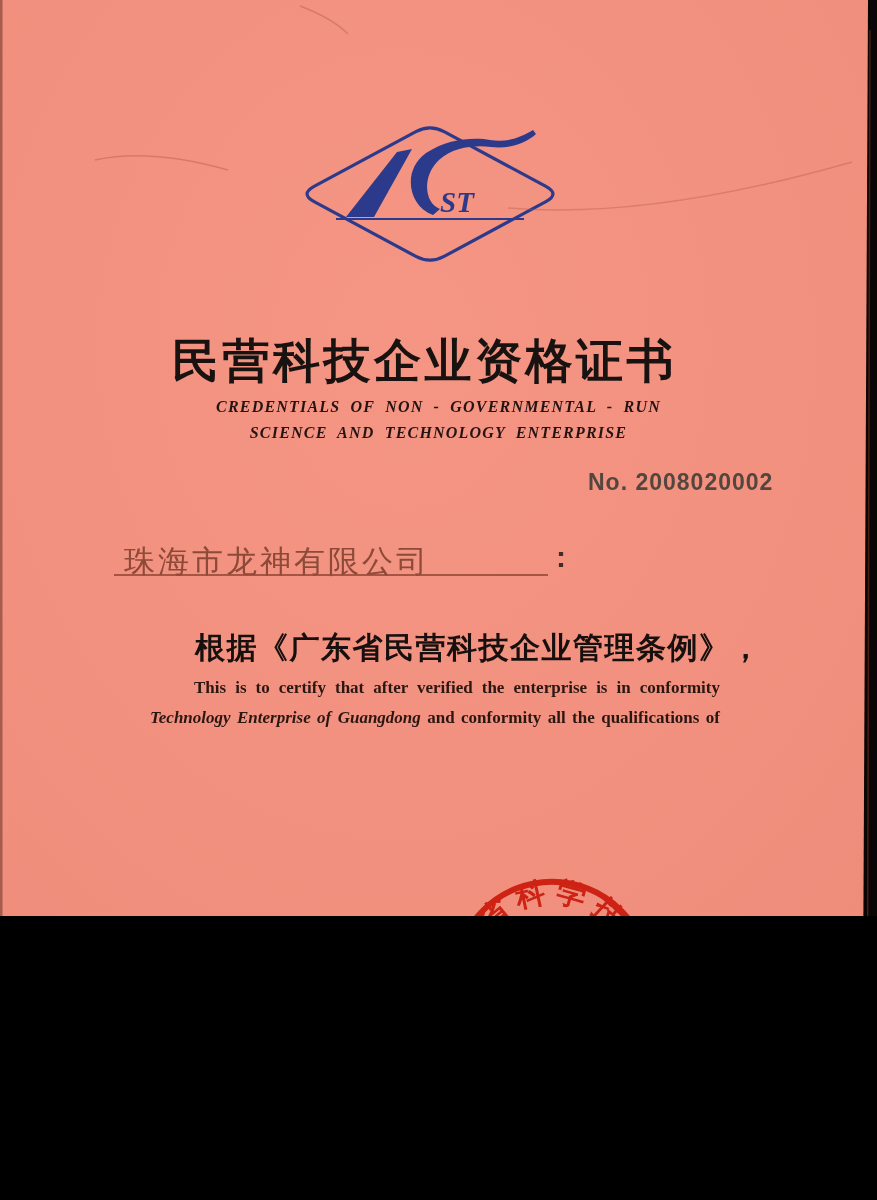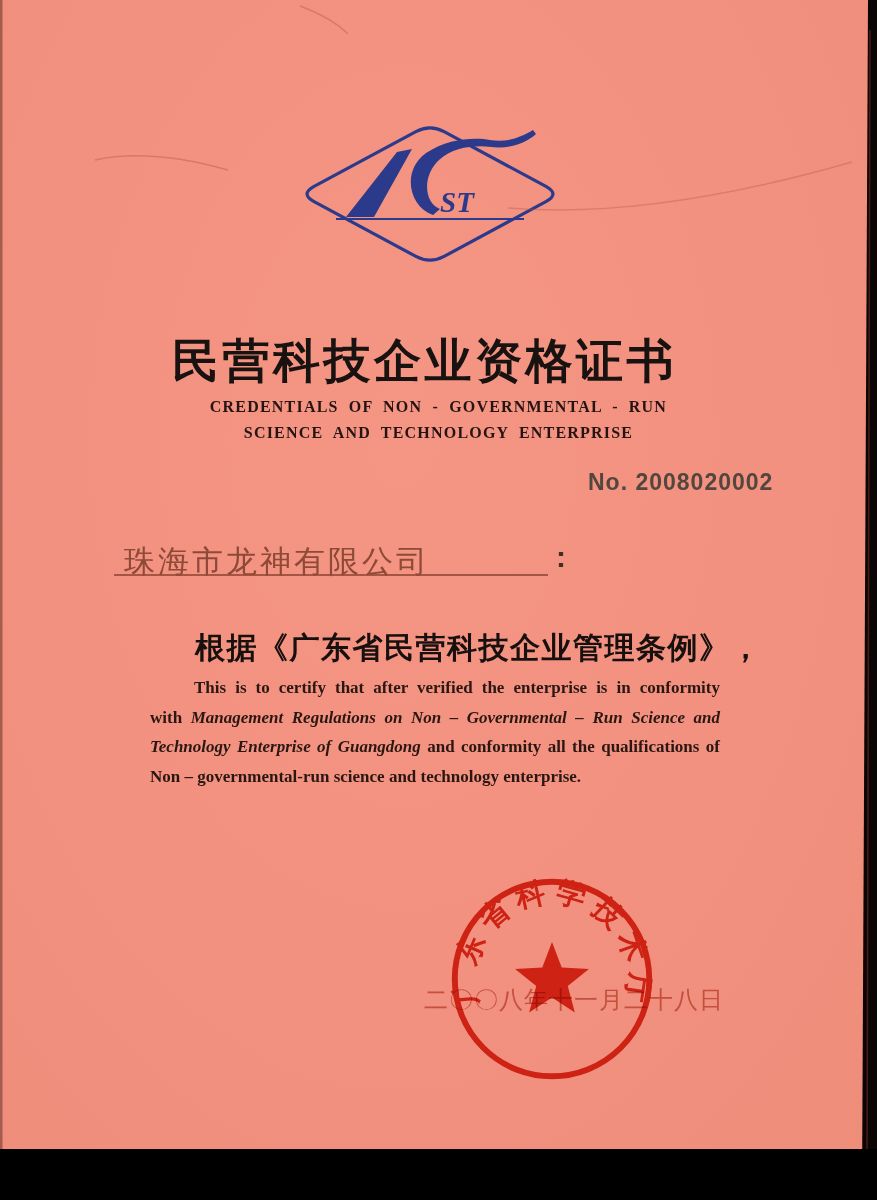--- a/index.html
+++ b/index.html
@@ -1,33 +1,33 @@
 <!DOCTYPE html>
 <html><head>
 <meta charset="utf-8">
 <style>
   html,body{margin:0;padding:0;background:#000;}
   .page{
-    position:relative;width:877px;height:1149px;overflow:hidden;
+    position:relative;width:877px;height:916px;overflow:hidden;
     background:radial-gradient(ellipse at 46% 38%, #f59583 0%, #f2917f 55%, #ef8d7b 100%);
     font-family:"Liberation Sans", sans-serif;
   }
   .abs{position:absolute;}
   
   .logo{left:290px;top:116px;width:280px;height:156px;}
   
   .title-cn{
     left:0;top:330px;width:100%;text-align:center;
     font-size:47px;font-weight:900;letter-spacing:3.5px;color:#181211;
     transform:translateX(-14px);white-space:nowrap;
   }
   .title-en{
     left:0;width:100%;text-align:center;
     font-family:"Liberation Serif", serif;font-weight:700;
-    font-size:16px;letter-spacing:1.2px;word-spacing:5px;color:#261413;white-space:nowrap;
+    font-size:16px;letter-spacing:1.2px;word-spacing:5px;color:#261413;white-space:nowrap;font-style:italic;
   }
   .title-en1{top:398px;} .title-en2{top:424px;}
   .serial{
     left:588px;top:469px;font-size:23px;letter-spacing:1px;color:#53463e;font-weight:700;
   }
   
   .recipient-name{
     left:124px;top:541px;font-family:"Liberation Serif", serif;
     font-size:31px;letter-spacing:3px;color:#8d4a38;white-space:nowrap;
   }
@@ -89,23 +89,21 @@
   <div class="abs recipient-name">珠海市龙神有限公司</div>
   <div class="abs recipient-underline"></div>
   <div class="abs recipient-colon">:</div>
 
   <div class="abs body-cn">
     <div class="indent">根据《广东省民营科技企业管理条例》，</div>
   </div>
 
   <div class="abs body-en">
     <div class="en-line just first">This is to certify that after verified the enterprise is in conformity</div>
-    <div class="en-line just"><span>with</span> <span class="em">Management Regulations on Non – Governmental – Run Science and</span></div>
     <div class="en-line just"><span class="em">Technology Enterprise of Guangdong</span> <span>and conformity all the qualifications of</span></div>
-    <div class="en-line">Non – governmental-run science and technology enterprise.</div>
   </div>
 
   <div class="abs issue-date">二〇〇八年十一月二十八日</div>
 
   <svg class="abs seal" viewBox="0 0 220 220">
     <circle cx="110" cy="110" r="100" fill="none" stroke="#d7311c" stroke-width="6"></circle>
     <path id="sealArc" d="M 35.8,137 A 79,79 0 1 1 184.2,137" fill="none"></path>
     <text fill="#d7311c">
       <textPath href="#sealArc" startOffset="2">广东省科学技术厅</textPath>
     </text>

